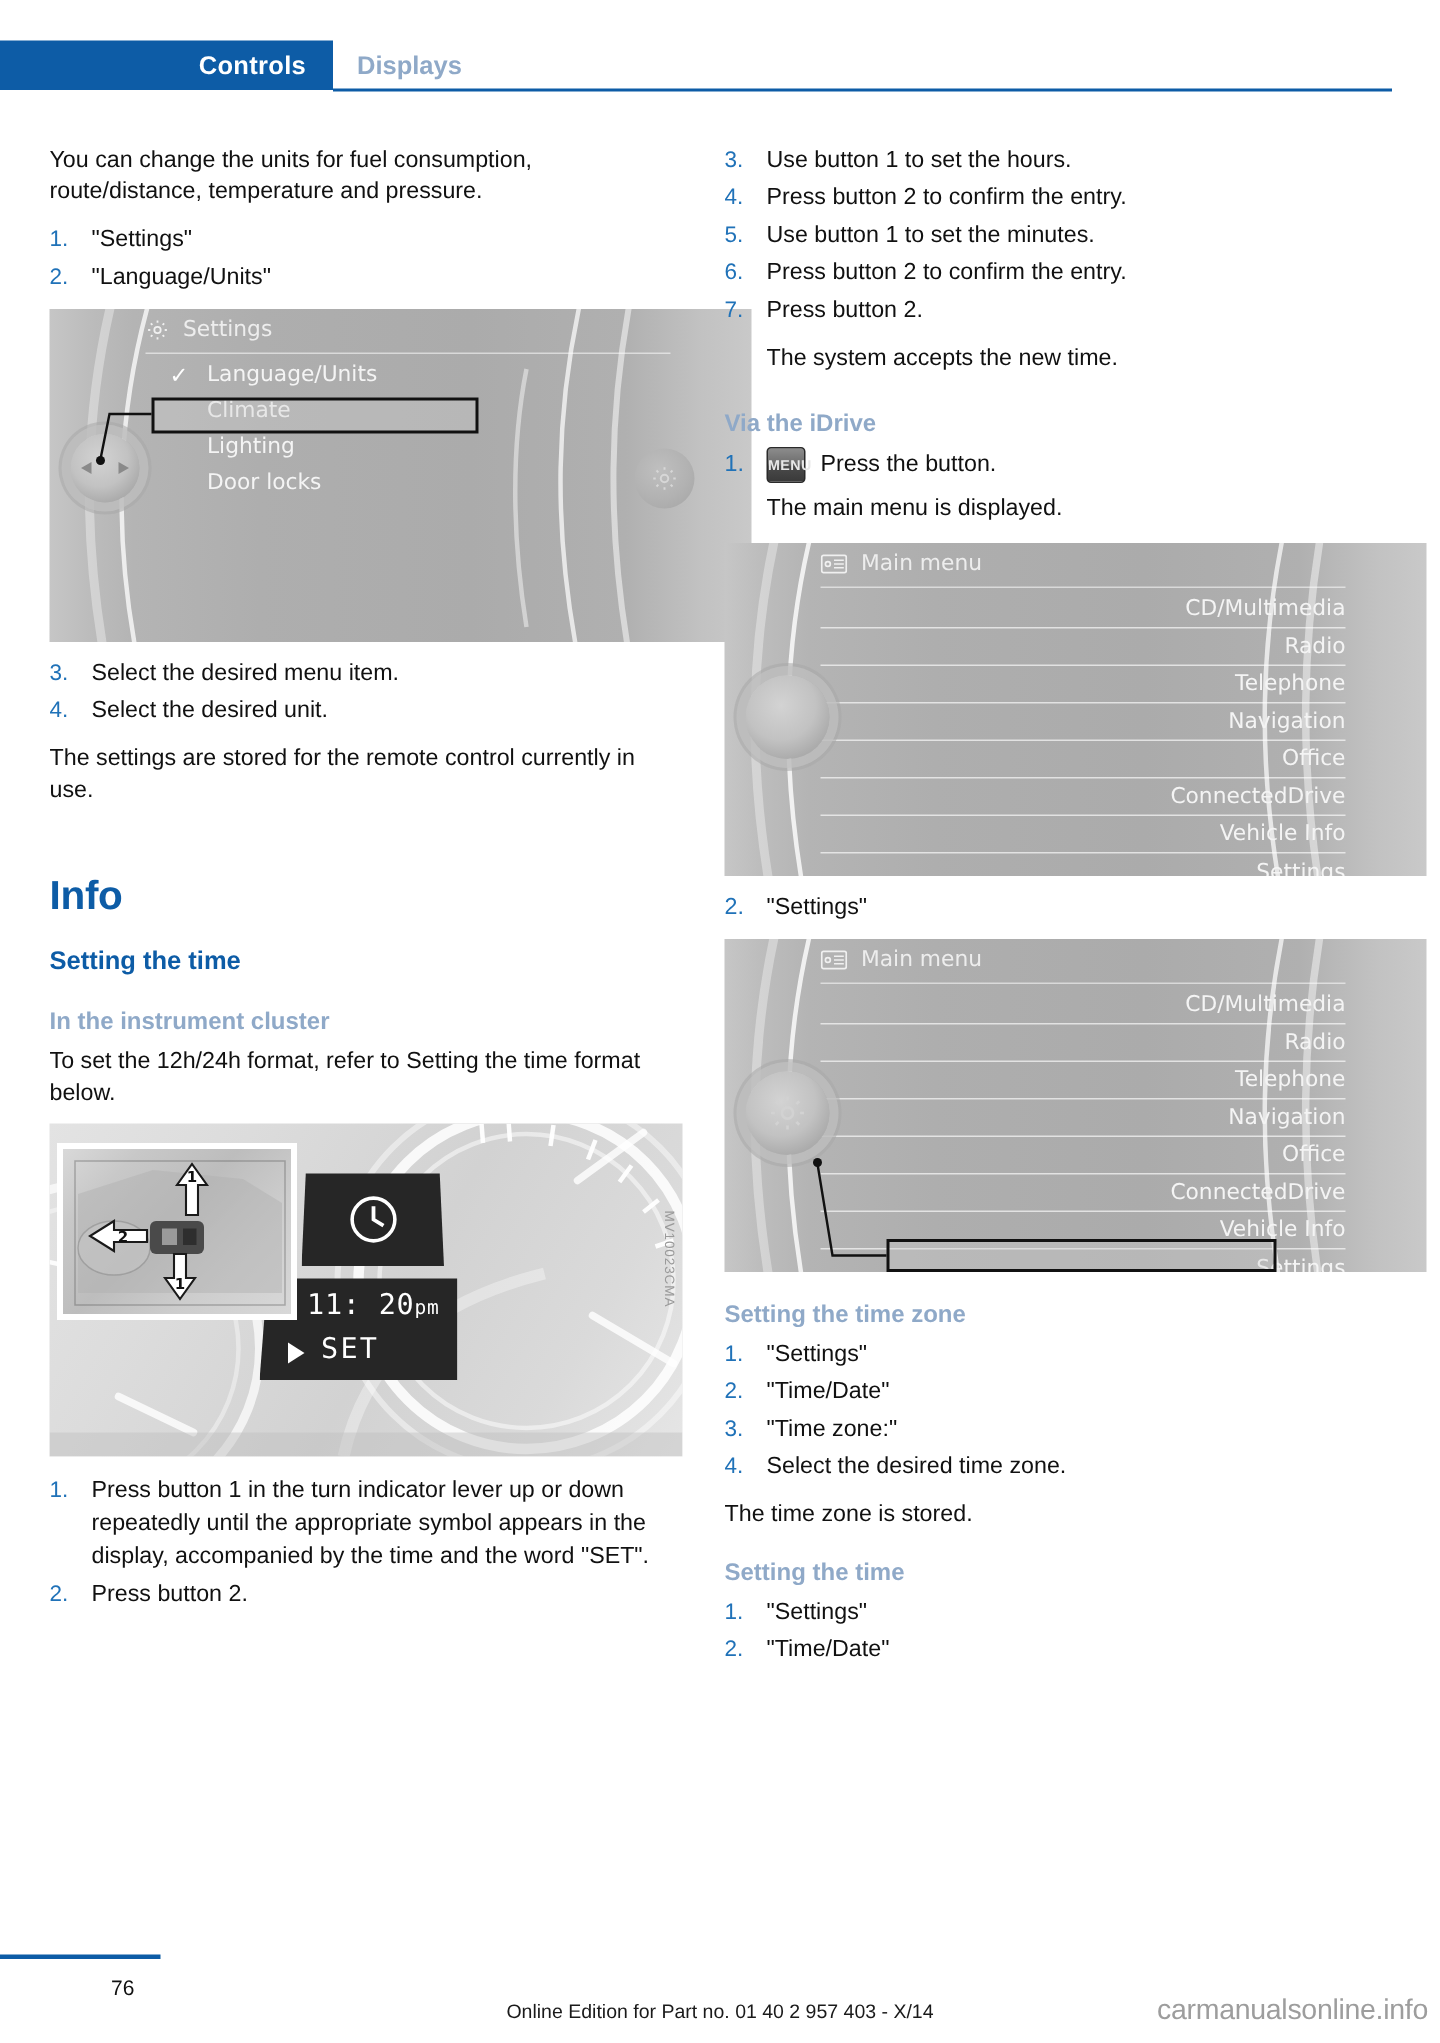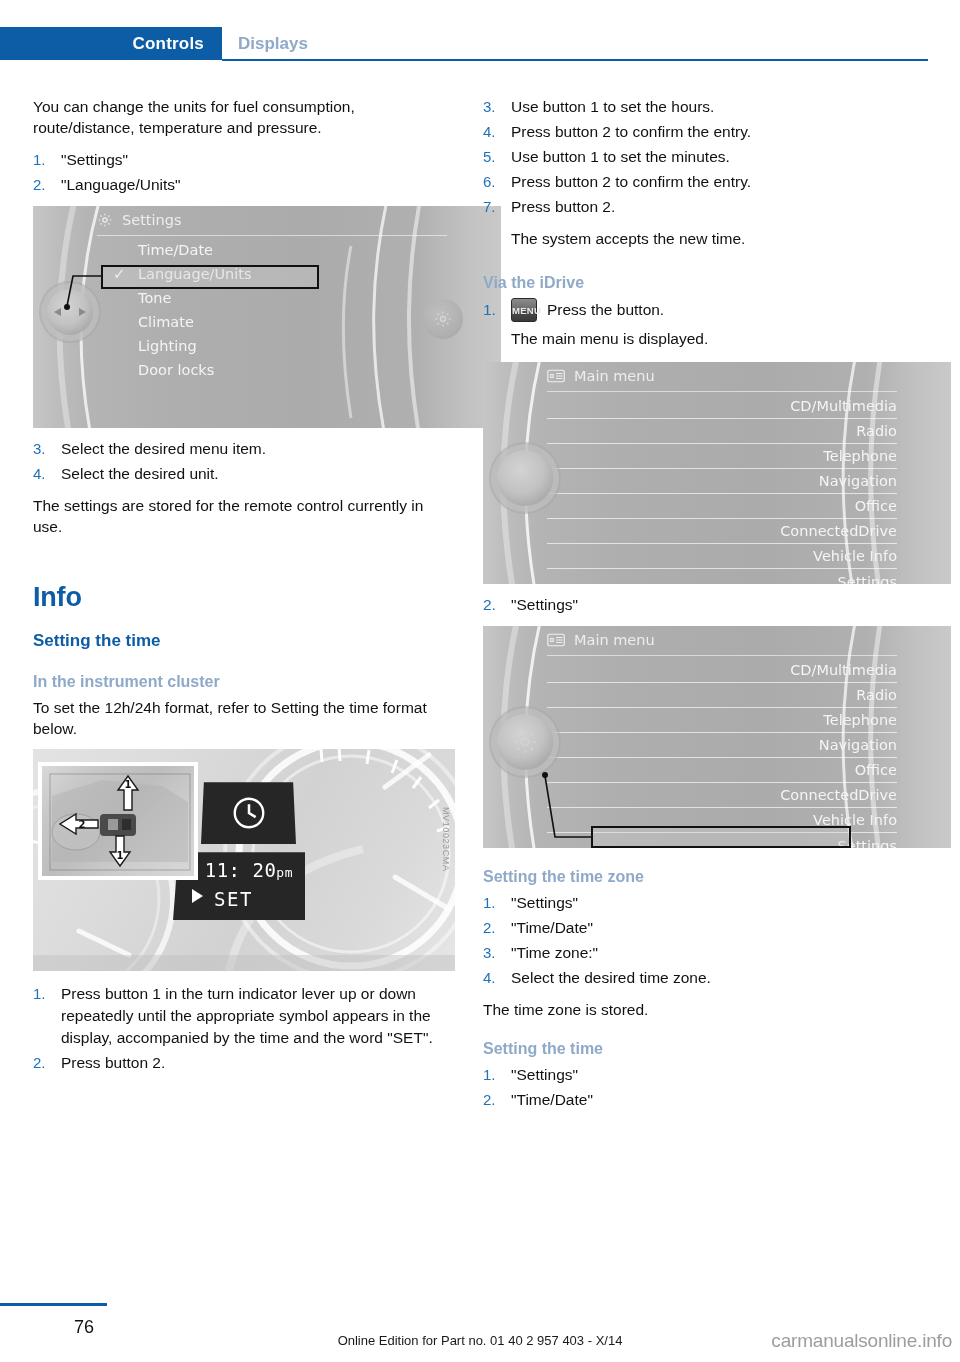--- a/index.html
+++ b/index.html
@@ -141,21 +141,21 @@
   .cluster .lcdbot {
     position:absolute; left:140px; top:103px; width:132px; height:68px;
     background:#262626; clip-path:polygon(4% 0%,100% 0%,100% 100%,0% 100%);
     color:#fff; font-family:"DejaVu Sans Mono", monospace;
   }
   .cluster .time {
     position:absolute; right:12px; top:7px; font-size:19px; letter-spacing:0.5px;
   }
   .cluster .time .ampm { font-size:13px; }
   .cluster .setrow {
-    position:absolute; left:18px; top:36px; display:flex; align-items:flex-start; gap:10px;
+    position:absolute; left:18px; top:36px; display:flex; align-items:flex-end; gap:10px;
     font-size:19px; letter-spacing:1.5px;
   }
   .cluster .inset {
     position:absolute; left:6px; top:14px; width:158px; height:116px;
     background:#ffffff; border:3px solid #ffffff;
     box-shadow:0 0 0 1px #fff;
     overflow:hidden;
   }
   .cluster .inset-img {
     position:absolute; inset:0;
@@ -165,21 +165,21 @@
     position:absolute; right:4px; top:58px;
     font-size:9px; color:#9a9a9a; letter-spacing:0.6px;
     writing-mode:vertical-rl; font-family:"Liberation Sans", sans-serif;
   }
 
   
   .footer-rule {
     position:absolute; left:0; top:1303px; width:107px; height:3px; background:#0d5ca6;
   }
   .page-num {
-    position:absolute; left:74px; top:1317px; font-size:18px; color:#111;
+    position:absolute; left:74px; top:1317px; font-size:14px; color:#111;
   }
   .footer-text {
     position:absolute; left:0; right:0; top:1333px; text-align:center;
     font-size:13px; color:#1a1a1a;
   }
   .footer-watermark {
     position:absolute; right:8px; top:1330px;
     font-size:19px; color:#9d9d9d; letter-spacing:-0.2px;
   }
 </style>
@@ -223,28 +223,22 @@
           <circle cx="12" cy="12" r="3.2"></circle>
           <path d="M12 2.6v2.2M12 19.2v2.2M2.6 12h2.2M19.2 12h2.2M5.3 5.3l1.6 1.6M17.1 17.1l1.6 1.6M18.7 5.3l-1.6 1.6M6.9 17.1l-1.6 1.6"></path>
         </svg>
       </span>
       <span>Settings</span>
     </div>
     <div class="idrive-hdr-rule"></div>
 
     <div class="idrive-list">
       <div class="row">
-        <span>Time/Date</span>
-      </div>
-      <div class="row">
         <span class="chk">✓</span>
         <span>Language/Units</span>
-      </div>
-      <div class="row">
-        <span>Tone</span>
       </div>
       <div class="row">
         <span>Climate</span>
       </div>
       <div class="row">
         <span>Lighting</span>
       </div>
       <div class="row">
         <span>Door locks</span>
       </div>

